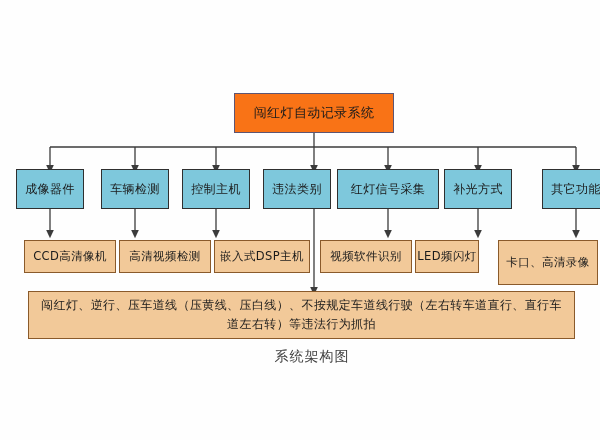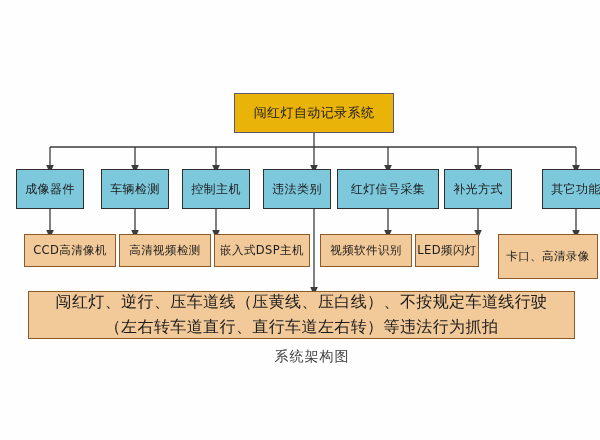--- a/index.html
+++ b/index.html
@@ -35,38 +35,39 @@
     align-items: center;
     justify-content: center;
     text-align: center;
     border: 1px solid #3b3b3b;
     color: #1b1b1b;
     letter-spacing: 0.4px;
     line-height: 1.35;
     z-index: 2;
   }
   .node-root {
-    background: #eab308;
+    background: #f97316;
     border-color: #5d5573;
     font-size: 13px;
   }
   .node-l1 {
     background: #7ec8dc;
     border-color: #2f2f2f;
     font-size: 12px;
   }
   .node-l2 {
     background: #f2c999;
     border-color: #8a5a2b;
     font-size: 11.5px;
+    margin-top: 6px;
   }
   .node-wide {
     background: #f2c999;
     border-color: #8a5a2b;
-    font-size: 16px;
+    font-size: 12px;
     padding: 4px 12px;
     line-height: 1.55;
   }
   .caption {
     position: absolute;
     left: 12px;
     top: 348px;
     width: 600px;
     text-align: center;
     font-size: 14px;

